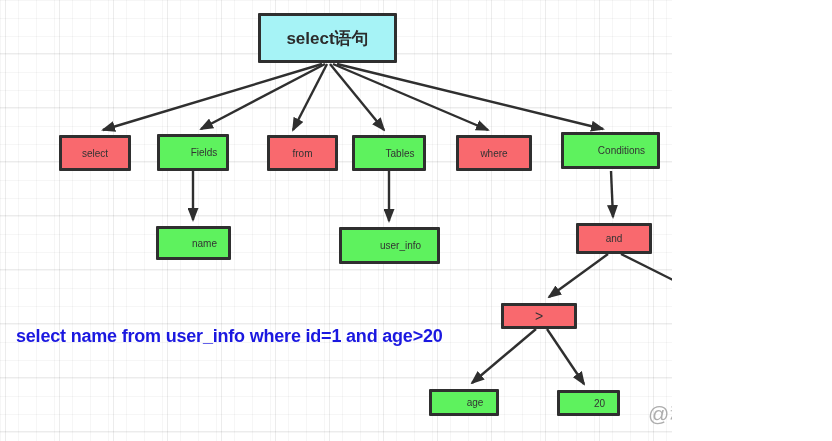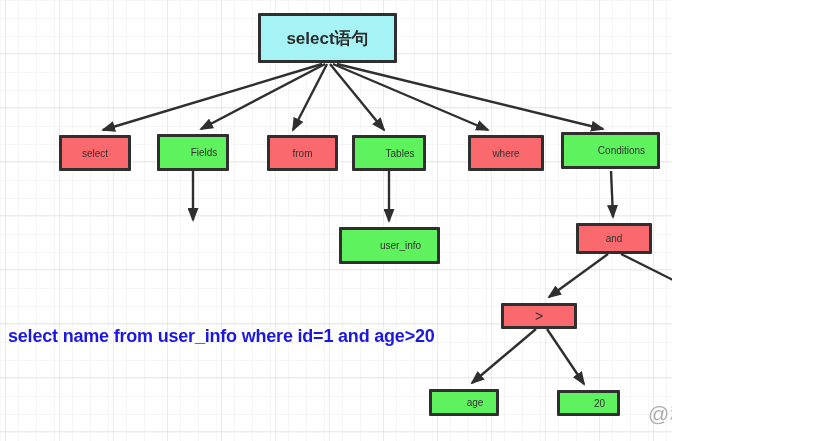--- a/index.html
+++ b/index.html
@@ -24,21 +24,21 @@
   .node{
     position:absolute; box-sizing:border-box;
     border:3px solid var(--node-border); border-radius:1px;
     display:flex; align-items:center; justify-content:center;
     font-size:10px; color:#333333; white-space:nowrap;
   }
   .node.red{background:var(--node-red);}
   .node.green{background:var(--node-green);padding-left:22px;}
   .node.cyan{background:var(--root-cyan); font-weight:bold; font-size:17px; color:#2b2b2b;}
   .caption{
-    position:absolute; left:8px; top:324px; height:24px; line-height:24px;
+    position:absolute; left:16px; top:324px; height:24px; line-height:24px;
     font-size:18px; font-weight:bold; letter-spacing:-0.2px;
     color:var(--caption-blue); white-space:nowrap;
   }
   .watermark{
     position:absolute; left:648px; top:400px; z-index:10;
     font-size:21px; color:var(--watermark-gray); opacity:0.8;
     white-space:nowrap; letter-spacing:1px;
   }
 </style>
 </head>
@@ -68,23 +68,24 @@
     <line x1="707" y1="325" x2="692" y2="381" marker-end="url(#arrow)"></line>
     <line x1="717" y1="325" x2="789" y2="383" marker-end="url(#arrow)"></line>
   </svg>
 
   <div class="node cyan" style="left:258px;top:13px;width:139px;height:50px">select语句</div>
 
   <div class="node red" style="left:59px;top:135px;width:72px;height:36px">select</div>
   <div class="node green" style="left:157px;top:134px;width:72px;height:37px">Fields</div>
   <div class="node red" style="left:267px;top:135px;width:71px;height:36px">from</div>
   <div class="node green" style="left:352px;top:135px;width:74px;height:36px">Tables</div>
-  <div class="node red" style="left:468px;top:135px;width:76px;height:36px">where</div>
+  <div class="node red" style="left:456px;top:135px;width:76px;height:36px">where</div>
   <div class="node green" style="left:561px;top:132px;width:99px;height:37px">Conditions</div>
 
+  <div class="node green" style="left:156px;top:226px;width:75px;height:34px">name</div>
   <div class="node red" style="left:576px;top:223px;width:76px;height:31px">and</div>
   <div class="node green" style="left:339px;top:227px;width:101px;height:37px">user_info</div>
 
   <div class="node red" style="left:501px;top:303px;width:76px;height:26px;font-size:14px">&gt;</div>
   <div class="node red" style="left:676px;top:299px;width:70px;height:26px;font-size:14px">=</div>
 
   <div class="node green" style="left:429px;top:389px;width:70px;height:27px">age</div>
   <div class="node green" style="left:557px;top:390px;width:63px;height:26px">20</div>
   <div class="node green" style="left:766px;top:389px;width:63px;height:26px">1</div>
 

